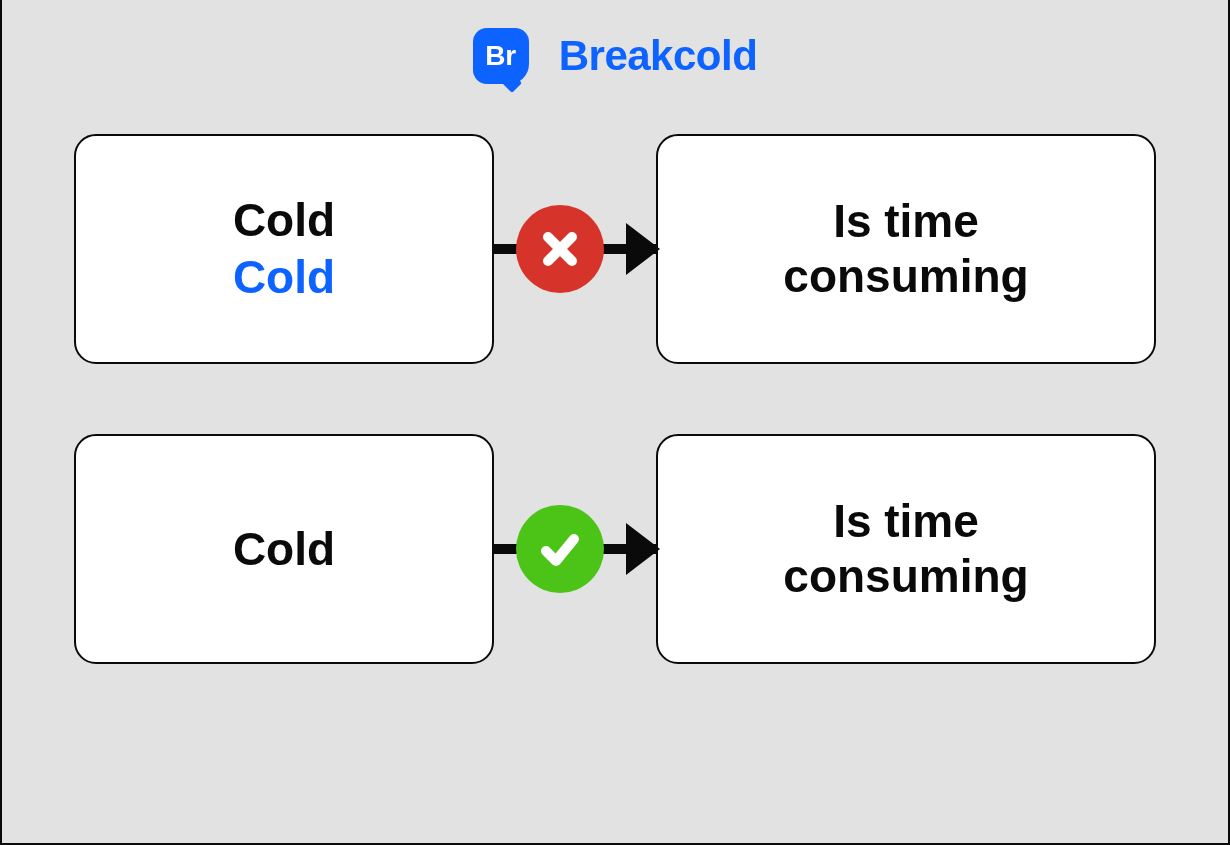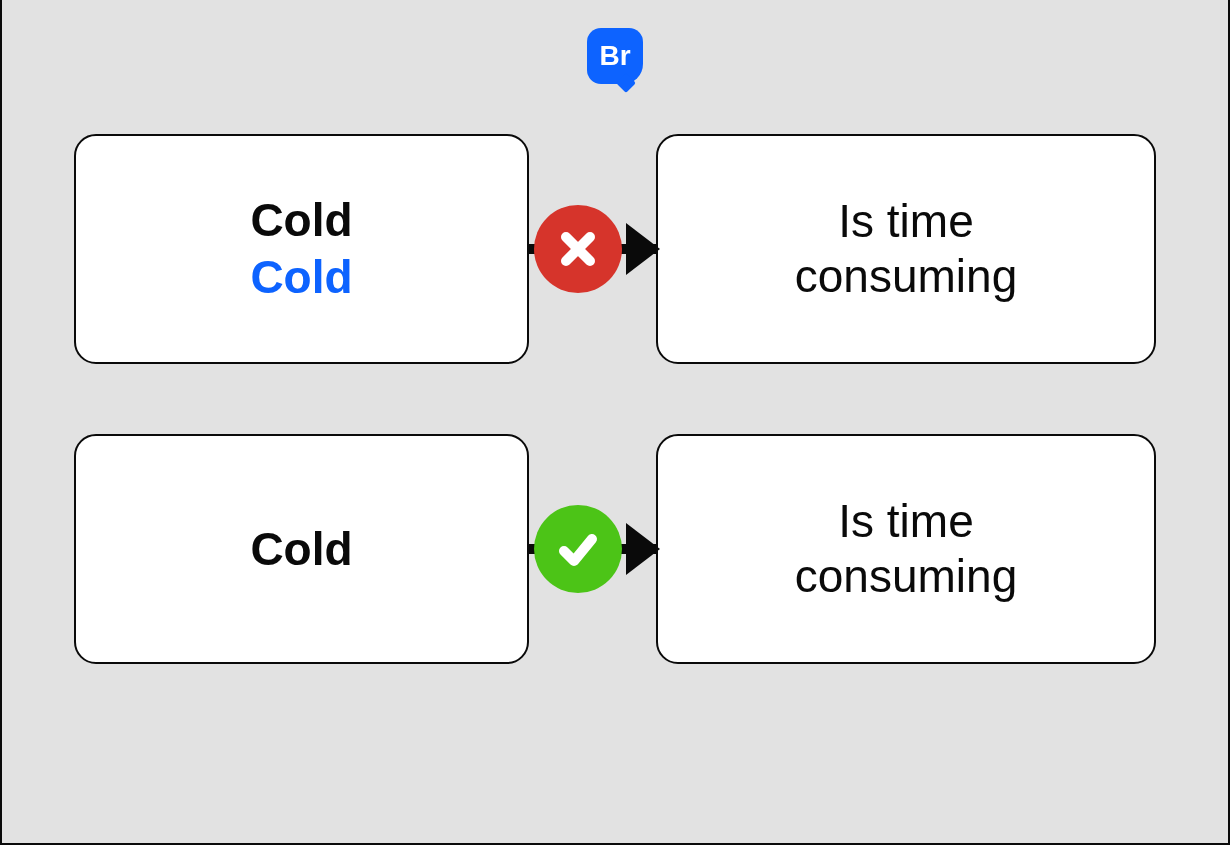--- a/index.html
+++ b/index.html
@@ -8,25 +8,24 @@
     height: 845px;
     background: #e2e2e2;
     font-family: 'Segoe UI', Arial, sans-serif;
     position: relative;
     border: 2px solid #0a0a0a;
     border-top: none;
   }
   .header {
     display: flex;
     align-items: center;
-    justify-content: space-between;
+    justify-content: center;
     gap: 30px;
     padding-top: 28px;
     padding-bottom: 20px;
-    flex-direction: column;
   }
   .logo-badge {
     width: 56px;
     height: 56px;
     background: #0d63ff;
     border-radius: 14px 14px 20px 14px;
     display: flex;
     align-items: center;
     justify-content: center;
     color: #fff;
@@ -59,21 +58,21 @@
   }
   .row {
     display: flex;
     align-items: center;
     justify-content: space-between;
   }
   .card {
     background: #fff;
     border: 2px solid #0a0a0a;
     border-radius: 22px;
-    width: 455px;
+    width: 420px;
     height: 230px;
     display: flex;
     flex-direction: column;
     align-items: center;
     justify-content: center;
     text-align: center;
     padding: 20px;
   }
   .card-title {
     font-size: 46px;
@@ -86,21 +85,21 @@
     font-weight: 800;
     color: #0d63ff;
     line-height: 1.15;
     margin-top: 4px;
   }
   .card-right {
     width: 500px;
   }
   .card-right .card-title {
     font-size: 46px;
-    font-weight: 400;
+    font-weight: 700;
     line-height: 1.2;
   }
   .connector {
     display: flex;
     align-items: center;
     flex: 1;
     justify-content: center;
     position: relative;
     height: 80px;
   }
@@ -139,20 +138,21 @@
   .status-badge.green { background: #4cc417; }
   .status-badge svg { width: 48px; height: 48px; }
 </style>
 </head>
 <body>
 
 <div class="header">
   <div class="logo-badge">
     <span>Br</span>
   </div>
+  <div class="brand-name">Breakcold</div>
 </div>
 
 <div class="rows">
 
   <div class="row">
     <div class="card">
       <div class="card-title">Cold</div>
       <div class="card-sub">Cold</div>
     </div>
     <div class="connector">

